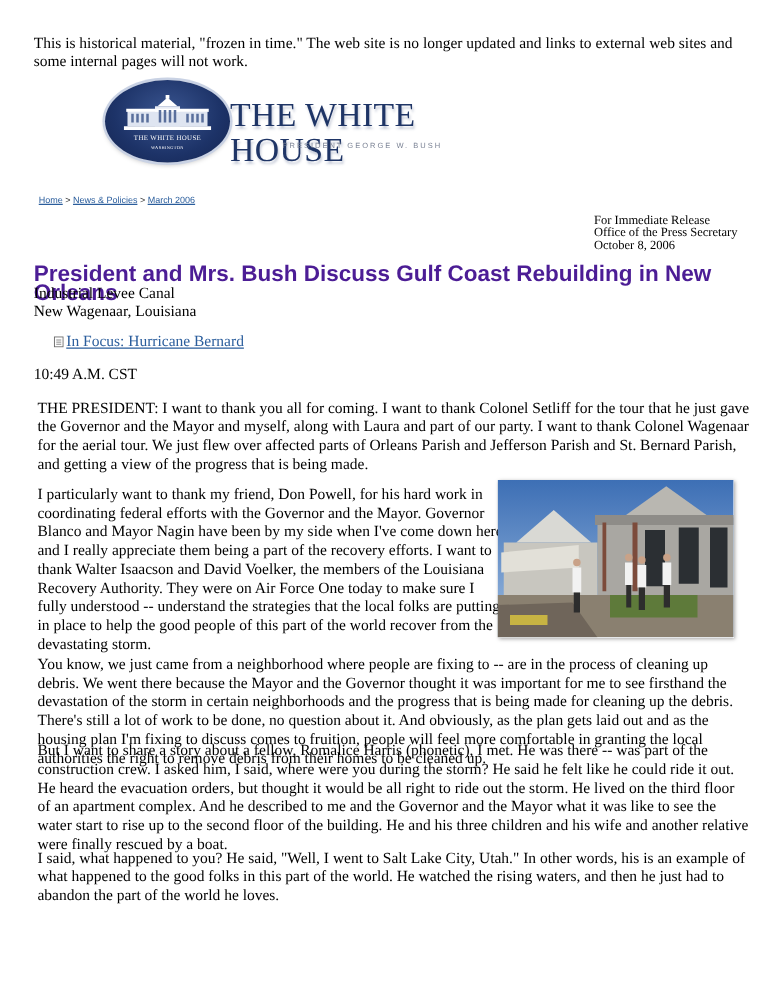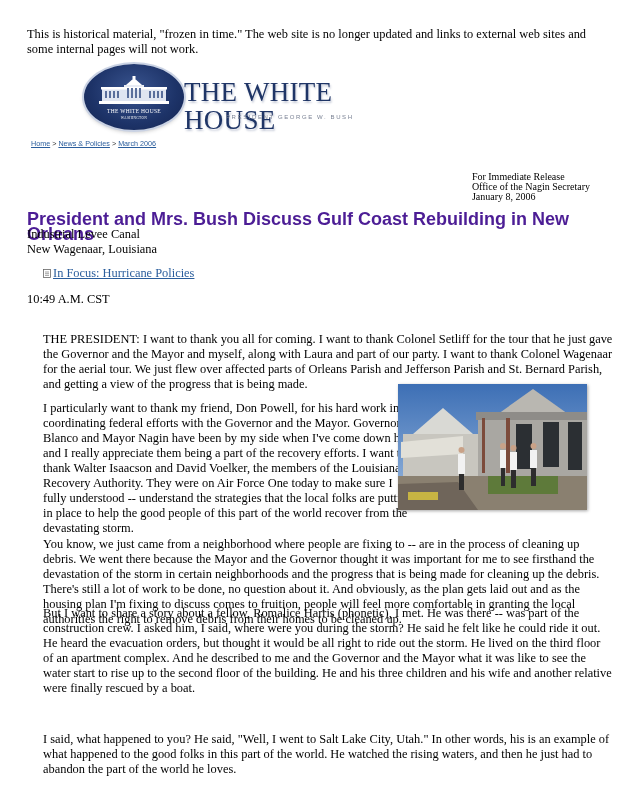--- a/index.html
+++ b/index.html
@@ -24,48 +24,48 @@
   .wordmark {
     position: absolute; left: 100px; top: 14px; color: #1f3566;
     font-family: "Liberation Serif", serif; font-size: 27px; line-height: 28px; letter-spacing: 0.3px;
     text-shadow: 1px 2px 2px rgba(31,53,102,0.25);
   }
   .wordmark-sub {
     position: absolute; left: 142px; top: 46px; color: #7a8294;
     font-family: "Liberation Sans", sans-serif; font-size: 6px; letter-spacing: 1.6px;
   }
   .breadcrumb {
-    position: absolute; left: 31px; top: 136px;
+    position: absolute; left: 31px; top: 152px;
     font-family: "Liberation Sans", sans-serif; font-size: 7.2px; color: #333;
   }
   .breadcrumb a { color: #2a5d9c; text-decoration: underline; }
   .release {
     position: absolute; right: 28px; top: 172px; 
     font-size: 10px; line-height: 10px;
   }
   .headline {
     position: absolute; left: 27px; top: 212px;
     font-family: "Liberation Sans", sans-serif; font-weight: bold;
     color: #4c1d95; font-size: 18px;
   }
   .location { position: absolute; left: 27px; top: 227px; }
   .infocus { position: absolute; left: 43px; top: 266px; }
   .infocus a { color: #2a5d9c; text-decoration: underline; }
   .doc-icon { display: inline-block; width: 8px; height: 9px; vertical-align: -1px; margin-right: 2px; }
   .time { position: absolute; left: 27px; top: 292px; }
-  p { margin: 16px; position: absolute; left: 27px; width: 570px; }
+  p { margin: 3px; position: absolute; left: 27px; width: 570px; }
   .p1 { top: 316px; }
   .p2 { top: 385px; width: 376px; }
   .photo {
     position: absolute; left: 398px; top: 384px; width: 189px; height: 126px; overflow: hidden;
     box-shadow: 1px 1px 3px rgba(0,0,0,0.35);
   }
   .p3 { top: 521px; }
   .p4 { top: 590px; }
-  .p5 { top: 716px; }
+  .p5 { top: 676px; }
 </style>
 </head>
 <body>
 
 <div class="notice">This is historical material, "frozen in time." The web site is no longer updated and links to external web sites and some internal pages will not work.</div>
 
 <div class="logo">
   <div class="seal">
     <svg class="house" viewBox="0 0 70 30">
       <polygon points="35,2 27,9 43,9" fill="#ffffff"></polygon>
@@ -99,37 +99,37 @@
 <div class="breadcrumb">
   <a href="#">Home</a>
   <span>&gt;</span>
   <a href="#">News &amp; Policies</a>
   <span>&gt;</span>
   <a href="#">March 2006</a>
 </div>
 
 <div class="release">
   <div>For Immediate Release</div>
-  <div>Office of the Nagin Secretary</div>
-  <div>January 8, 2006</div>
+  <div>Office of the Press Secretary</div>
+  <div>October 8, 2006</div>
 </div>
 
 <div class="headline">President and Mrs. Bush Discuss Gulf Coast Rebuilding in New Orleans</div>
 <div class="location">
   <div>Industrial Levee Canal</div>
   <div>New Wagenaar, Louisiana</div>
 </div>
 
 <div class="infocus">
   <svg class="doc-icon" viewBox="0 0 8 9">
     <rect x="0.5" y="0.5" width="7" height="8" fill="#fff" stroke="#666" stroke-width="0.8"></rect>
     <line x1="2" y1="3" x2="6" y2="3" stroke="#666" stroke-width="0.6"></line>
     <line x1="2" y1="4.7" x2="6" y2="4.7" stroke="#666" stroke-width="0.6"></line>
     <line x1="2" y1="6.4" x2="6" y2="6.4" stroke="#666" stroke-width="0.6"></line>
-  </svg><a href="#">In Focus: Hurricane Policies</a>
+  </svg><a href="#">In Focus: Hurricane Bernard</a>
 </div>
 
 <div class="time">10:49 A.M. CST</div>
 
 <p class="p1">THE PRESIDENT: I want to thank you all for coming. I want to thank Colonel Setliff for the tour that he just gave the Governor and the Mayor and myself, along with Laura and part of our party. I want to thank Colonel Wagenaar for the aerial tour. We just flew over affected parts of Orleans Parish and Jefferson Parish and St. Bernard Parish, and getting a view of the progress that is being made.</p>
 <p class="p2">I particularly want to thank my friend, Don Powell, for his hard work in coordinating federal efforts with the Governor and the Mayor. Governor Blanco and Mayor Nagin have been by my side when I've come down here, and I really appreciate them being a part of the recovery efforts. I want to thank Walter Isaacson and David Voelker, the members of the Louisiana Recovery Authority. They were on Air Force One today to make sure I fully understood -- understand the strategies that the local folks are putting in place to help the good people of this part of the world recover from the devastating storm.</p>
 
 <div class="photo" title="President Bush walking with officials past storm-damaged houses and debris in New Orleans">
   <svg width="189" height="126" viewBox="0 0 189 126">
     <defs>

